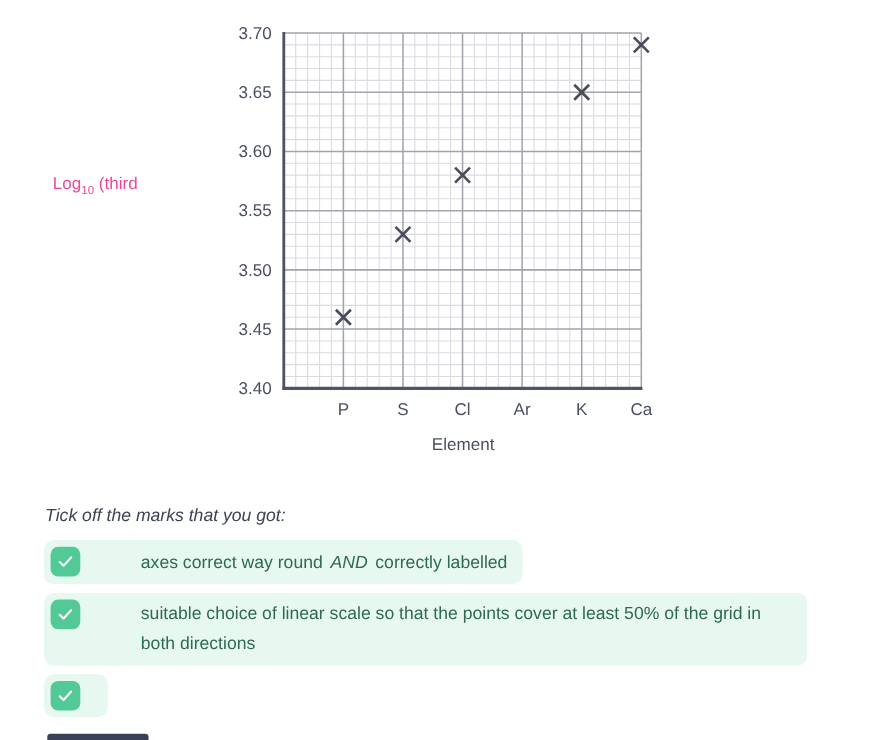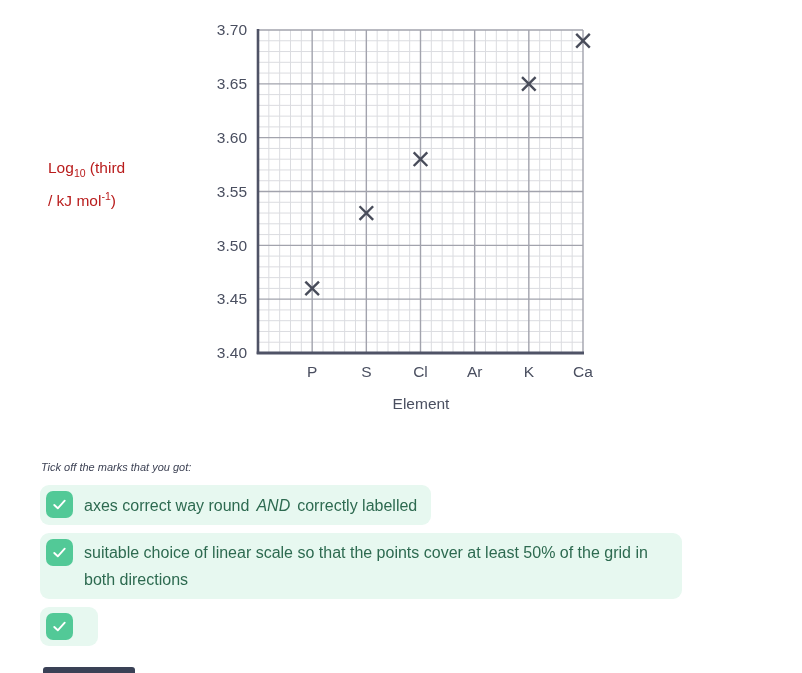--- a/index.html
+++ b/index.html
@@ -8,37 +8,37 @@
     width:802px; height:673px; position:relative; overflow:hidden;
     font-family:"Liberation Sans", sans-serif;
   }
 
   
   .chart-region { position:absolute; left:0; top:0; width:646px; height:425px; }
   .chart-svg { position:absolute; left:0; top:0; }
   svg text { font-family:"Liberation Sans", sans-serif; font-size:15.5px; fill:#4a4f60; }
   .y-axis-label {
     position:absolute; left:48px; top:157px; width:170px;
-    font-size:15.5px; line-height:22.5px; color:#b91c1c;
+    font-size:15.5px; line-height:22.5px; color:#ec4899;
   }
   .y-axis-label sub { font-size:10.5px; }
   .y-axis-label sup { font-size:10.5px; }
 
   
   .checklist { position:absolute; left:40px; top:461px; width:740px; }
   .checklist-title {
-    font-size:11px; font-style:italic; color:#3e4355; margin-left:1px; margin-bottom:12px;
+    font-size:16px; font-style:italic; color:#3e4355; margin-left:1px; margin-bottom:12px;
   }
   .check-row {
     display:flex; align-items:flex-start;
     background:#e7f8f0; border-radius:9px;
     padding:6px 14px 6px 6px; margin-bottom:8px;
-    width:fit-content; max-width:694px;
-  }
-  .check-row.wide { width:642px; }
+    width:fit-content; max-width:694px;gap:44px;
+  }
+  .check-row.wide { width:694px; }
   .checkbox {
     flex:0 0 auto; width:27px; height:27px; border-radius:7px;
     background:#52c997; display:inline-flex; align-items:center; justify-content:center;
     margin-right:11px;
   }
   .checkbox svg { width:19px; height:19px; display:block; }
   .check-label {
     font-size:16px; line-height:27px; color:#2d6a50; padding-top:0.5px;
   }
   .check-label .it { font-style:italic; margin:0 7px; }
@@ -162,21 +162,20 @@
         <text x="474.66666666666663" y="377" text-anchor="middle">Ar</text>
         <text x="528.8333333333333" y="377" text-anchor="middle">K</text>
         <text x="583" y="377" text-anchor="middle">Ca</text>
       </g>
       <g>
         <text x="421" y="409" text-anchor="middle">Element</text>
       </g>
     </svg>
   <div class="y-axis-label">
       <div><span>Log</span><sub>10</sub><span> (third</span></div>
-      <div><span>/ kJ mol</span><sup>-1</sup><span>)</span></div>
     </div>
 </div>
 
 <div class="checklist">
   <div class="checklist-title">Tick off the marks that you got:</div>
   <div>
       <div class="check-row">
         <span class="checkbox">
           <svg viewBox="0 0 20 20">
             <polyline points="4.5,10.5 8.2,14 15.5,6" fill="none" stroke="#ffffff" stroke-width="2" stroke-linecap="round" stroke-linejoin="round"></polyline>

